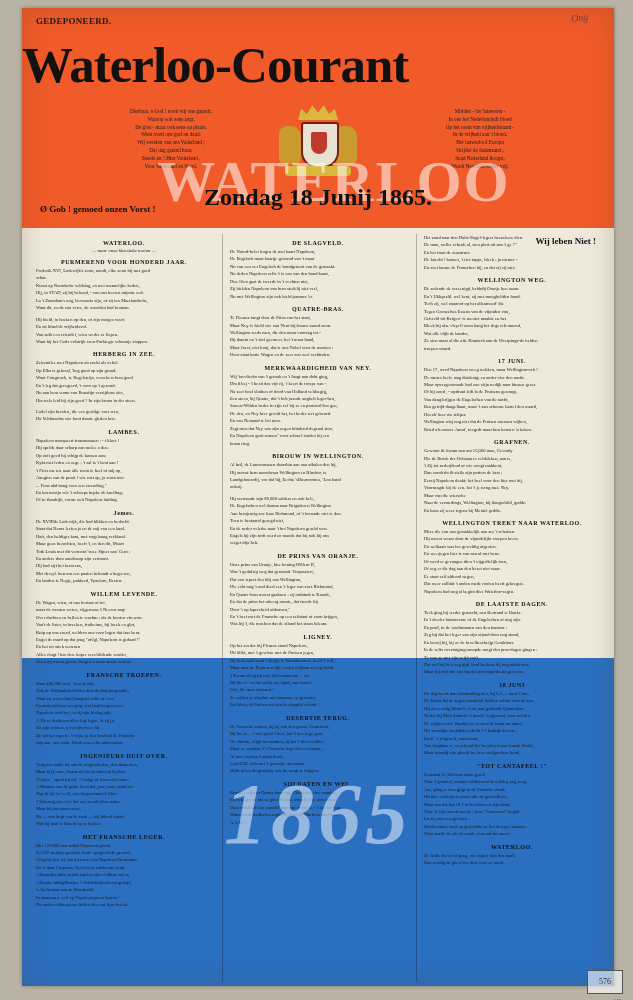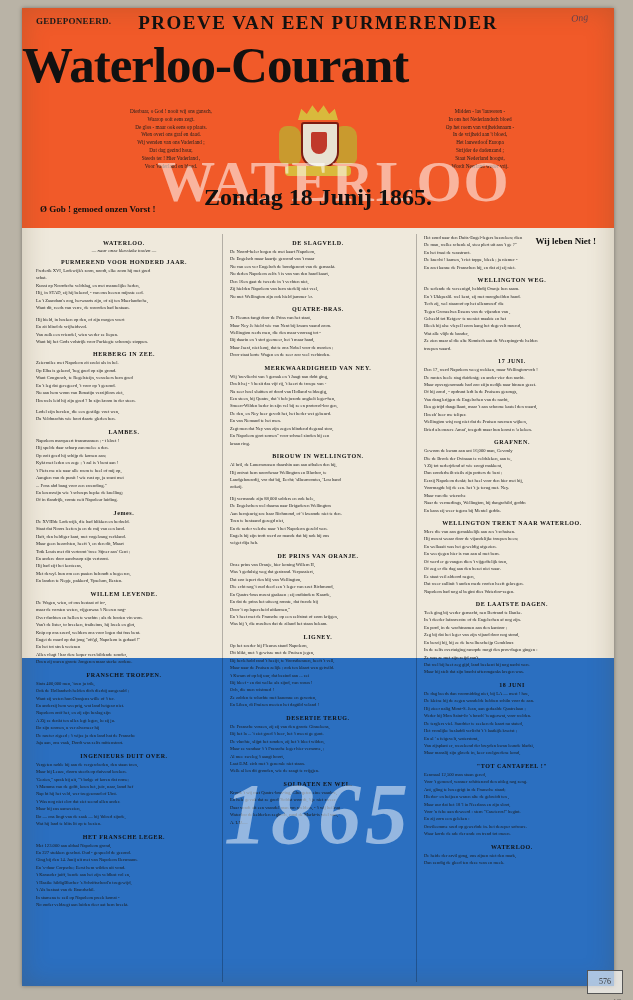--- a/index.html
+++ b/index.html
@@ -66,21 +66,20 @@
 <body>
 
 <div class="page">
   <div class="sheet">
 
     <div class="band-orange"></div>
     <div class="band-white"></div>
     <div class="band-blue"></div>
 
     <div class="deponeerd">GEDEPONEERD.</div>
-    <div class="proeve">PROEVE VAN EEN PURMERENDER</div>
     <div class="scribble">Ong</div>
     <div class="masthead">Waterloo-Courant</div>
 
     <div class="verse verse-l">Dierbaar, o God ! nooit wij ons gansch,
 Waarop ooit eens zegt.
 De glos - maar ook eens op plaats.
 Wien overi ons graf en daad.
 Wij wenden van ons Vaderland ;
 Dat dag gezind hour,
 Steeds ter ! Hier Vaderland ,

